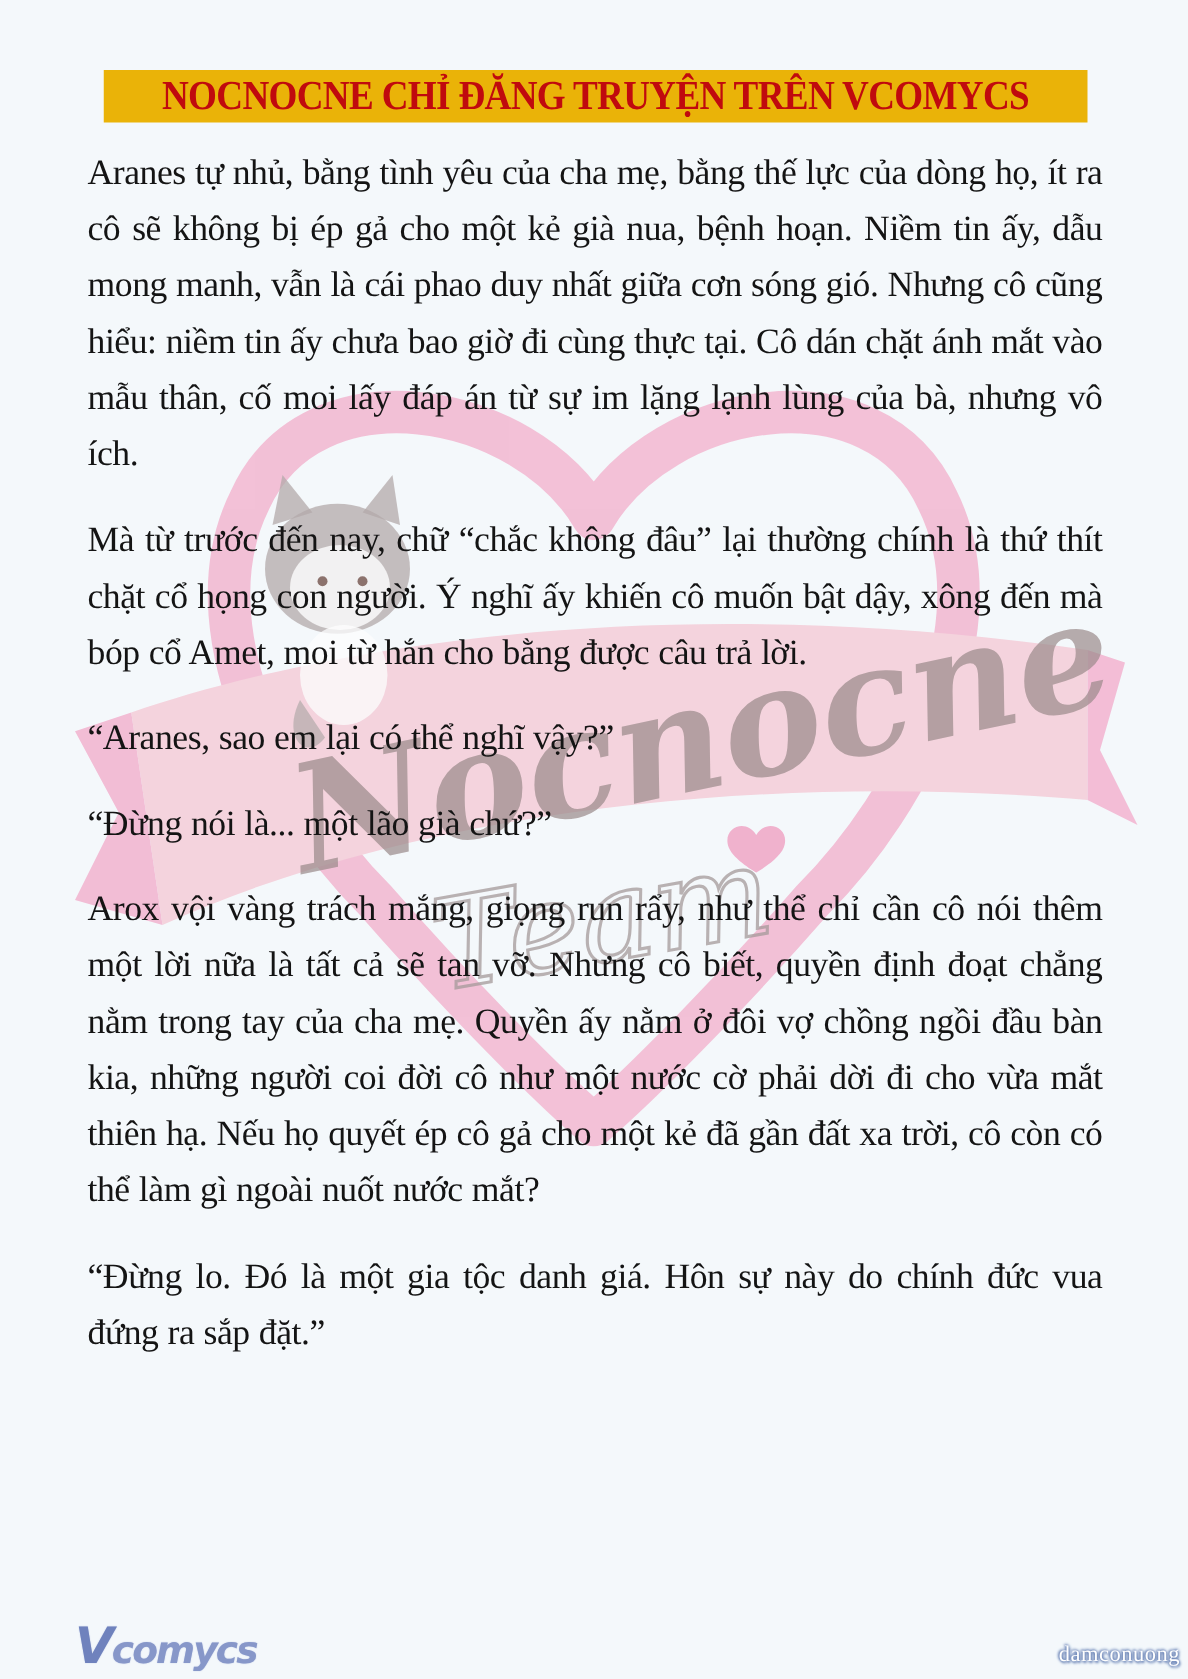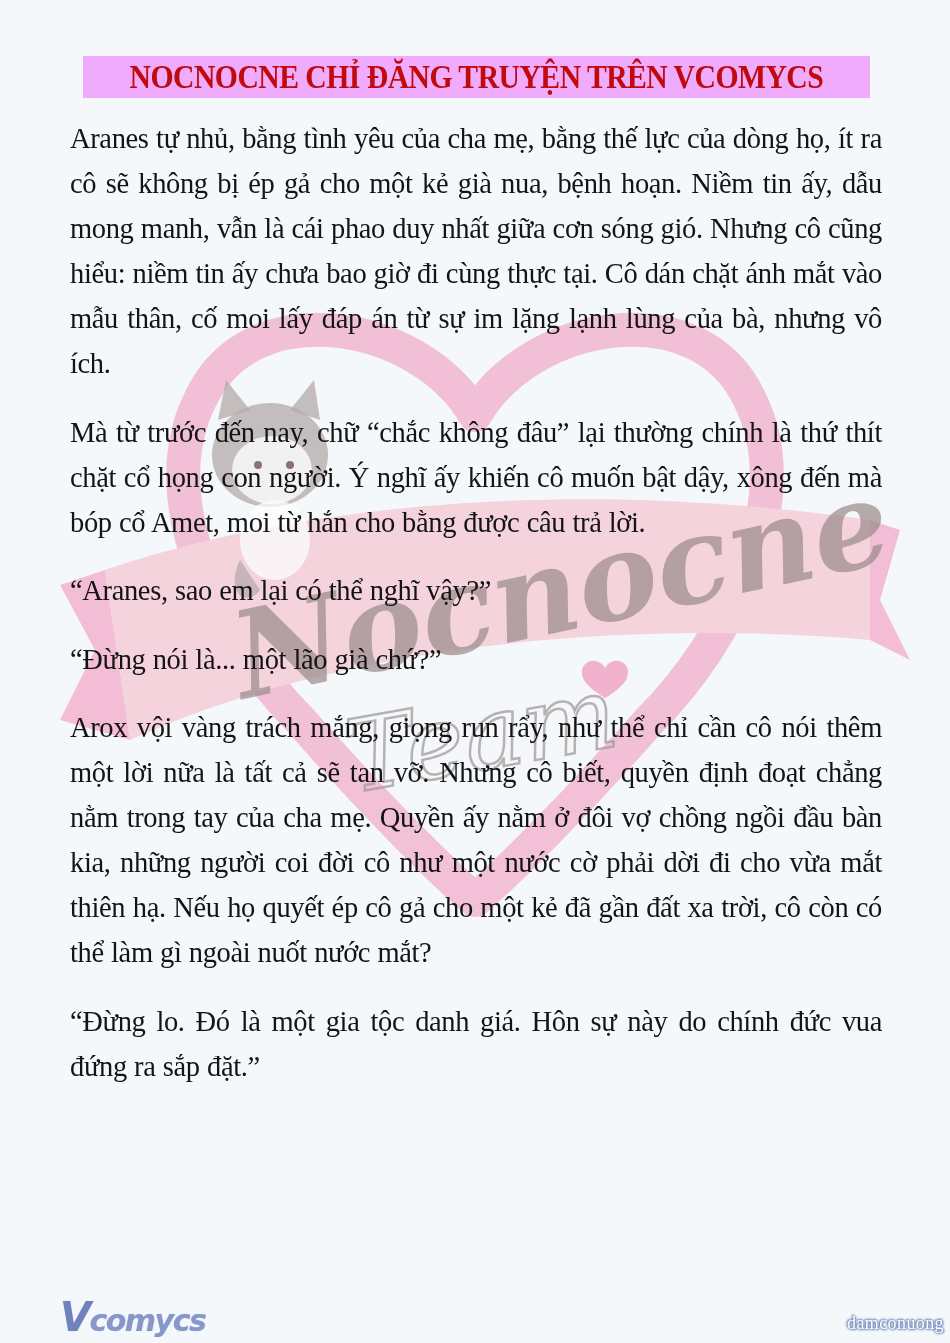--- a/index.html
+++ b/index.html
@@ -8,21 +8,21 @@
       background: #f4f8fb;
       position: relative;
       font-family: "Liberation Serif", "DejaVu Serif", serif;
     }
     .watermark {
       position: absolute; left: 0; top: 0; width: 950px; height: 1343px;
       pointer-events: none; z-index: 0;
     }
     .header {
       position: absolute; left: 83px; top: 56px; width: 787px; height: 42px;
-      background: #f0abfc;
+      background: #eab308;
       display: flex; align-items: center; justify-content: center;
       z-index: 2;
     }
     .header-text {
       color: #c00a0e; font-weight: bold; font-size: 33px; letter-spacing: -0.6px;
       white-space: nowrap; transform: scaleX(0.9); transform-origin: center;
       font-family: "Liberation Serif", "DejaVu Serif", serif;
     }
     .content {
       position: absolute; left: 70px; top: 116px; width: 812px; z-index: 2;

